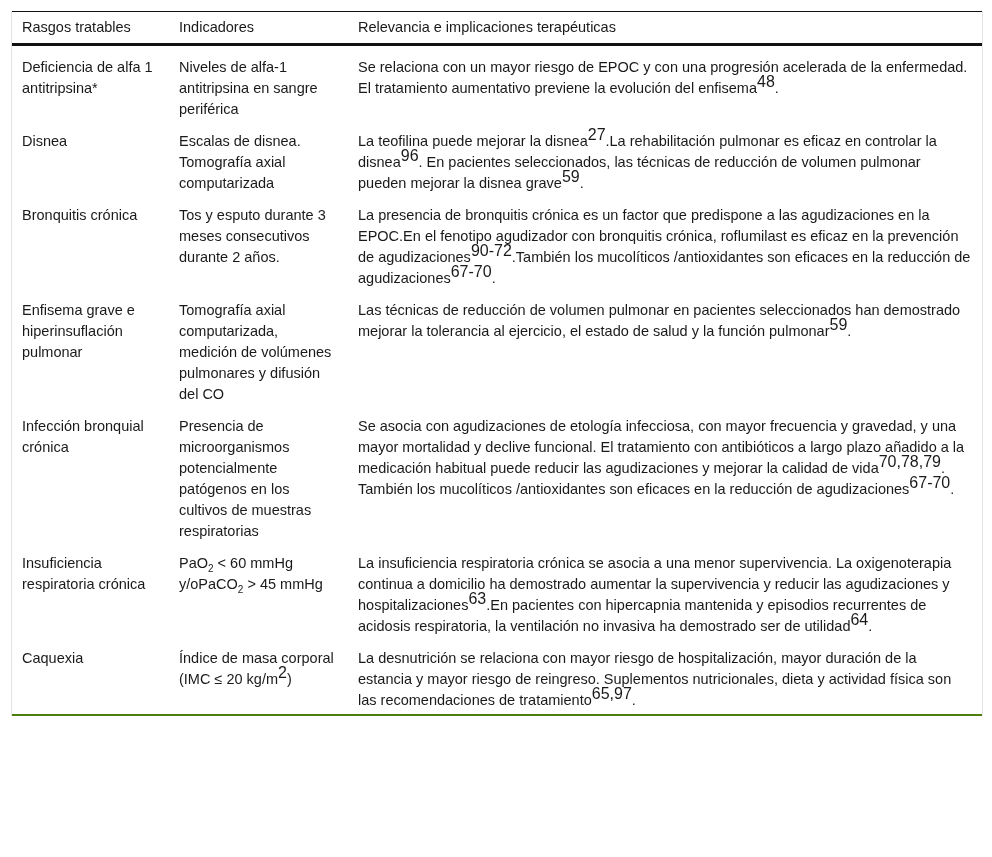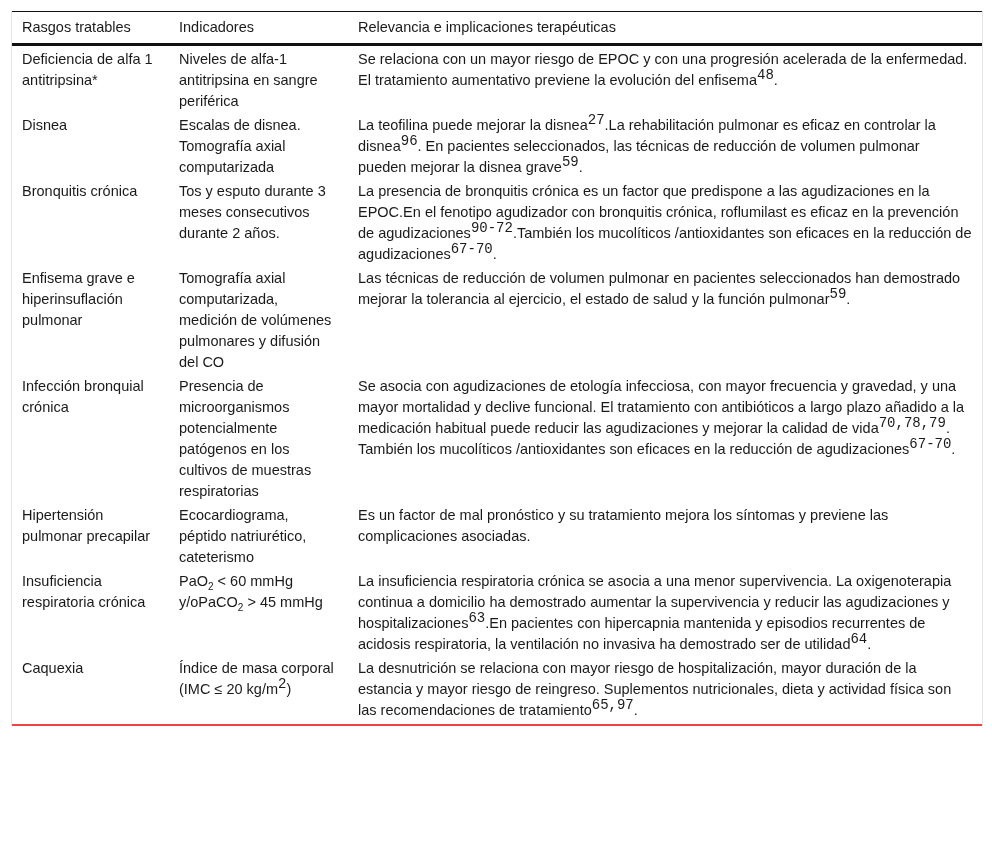--- a/index.html
+++ b/index.html
@@ -21,46 +21,46 @@
       top: 11px;
       width: 970px;
       border-left: 1px solid #e4e4e4;
       border-right: 1px solid #e4e4e4;
       background: #fff;
     }
     table {
       width: 100%;
       border-collapse: collapse;
       border-top: 1px solid #111;
-      border-bottom: 2px solid #ef4444;
+      border-bottom: 2px solid #4d7c0f;
       table-layout: fixed;
     }
     th, td {
       text-align: left;
       vertical-align: top;
       line-height: 21px;
       padding: 0 10px;
     }
     thead th {
       font-weight: normal;
       padding-top: 5px;
       padding-bottom: 5px;
       border-bottom: 3px solid #111;
     }
     tbody td {
-      padding-top: 3px;
+      padding-top: 11px;
       padding-bottom: 0;
     }
     tbody tr:last-child td {
       padding-bottom: 3px;
     }
     col.c1 { width: 157px; }
     col.c2 { width: 179px; }
     col.c3 { width: auto; }
-    sup { font-size: 14px; line-height: 0; vertical-align: super; font-family: Liberation Mono, monospace; }
+    sup { font-size: 16px; line-height: 0; vertical-align: super; }
     sub { font-size: 10px; line-height: 0; vertical-align: sub; }
   </style>
 </head>
 <body>
 
 <div class="wrap">
   <table>
     <colgroup>
       <col class="c1">
         <col class="c2">
@@ -93,25 +93,20 @@
         <td>Enfisema grave e hiperinsuflación pulmonar</td>
         <td>Tomografía axial computarizada, medición de volúmenes pulmonares y difusión del CO</td>
         <td>Las técnicas de reducción de volumen pulmonar en pacientes seleccionados han demostrado mejorar la tolerancia al ejercicio, el estado de salud y la función pulmonar<sup>59</sup>.</td>
       </tr>
       <tr>
         <td>Infección bronquial crónica</td>
         <td>Presencia de microorganismos potencialmente patógenos en los cultivos de muestras respiratorias</td>
         <td>Se asocia con agudizaciones de etología infecciosa, con mayor frecuencia y gravedad, y una mayor mortalidad y declive funcional. El tratamiento con antibióticos a largo plazo añadido a la medicación habitual puede reducir las agudizaciones y mejorar la calidad de vida<sup>70,78,79</sup>. También los mucolíticos /antioxidantes son eficaces en la reducción de agudizaciones<sup>67-70</sup>.</td>
       </tr>
       <tr>
-        <td>Hipertensión pulmonar precapilar</td>
-        <td>Ecocardiograma, péptido natriurético, cateterismo</td>
-        <td>Es un factor de mal pronóstico y su tratamiento mejora los síntomas y previene las complicaciones asociadas.</td>
-      </tr>
-      <tr>
         <td>Insuficiencia respiratoria crónica</td>
         <td>PaO<sub>2</sub> &lt; 60 mmHg y/oPaCO<sub>2</sub> &gt; 45 mmHg</td>
         <td>La insuficiencia respiratoria crónica se asocia a una menor supervivencia. La oxigenoterapia continua a domicilio ha demostrado aumentar la supervivencia y reducir las agudizaciones y hospitalizaciones<sup>63</sup>.En pacientes con hipercapnia mantenida y episodios recurrentes de acidosis respiratoria, la ventilación no invasiva ha demostrado ser de utilidad<sup>64</sup>.</td>
       </tr>
       <tr>
         <td>Caquexia</td>
         <td>Índice de masa corporal (IMC ≤ 20 kg/m<sup>2</sup>)</td>
         <td>La desnutrición se relaciona con mayor riesgo de hospitalización, mayor duración de la estancia y mayor riesgo de reingreso. Suplementos nutricionales, dieta y actividad física son las recomendaciones de tratamiento<sup>65,97</sup>.</td>
       </tr>
     </tbody>

